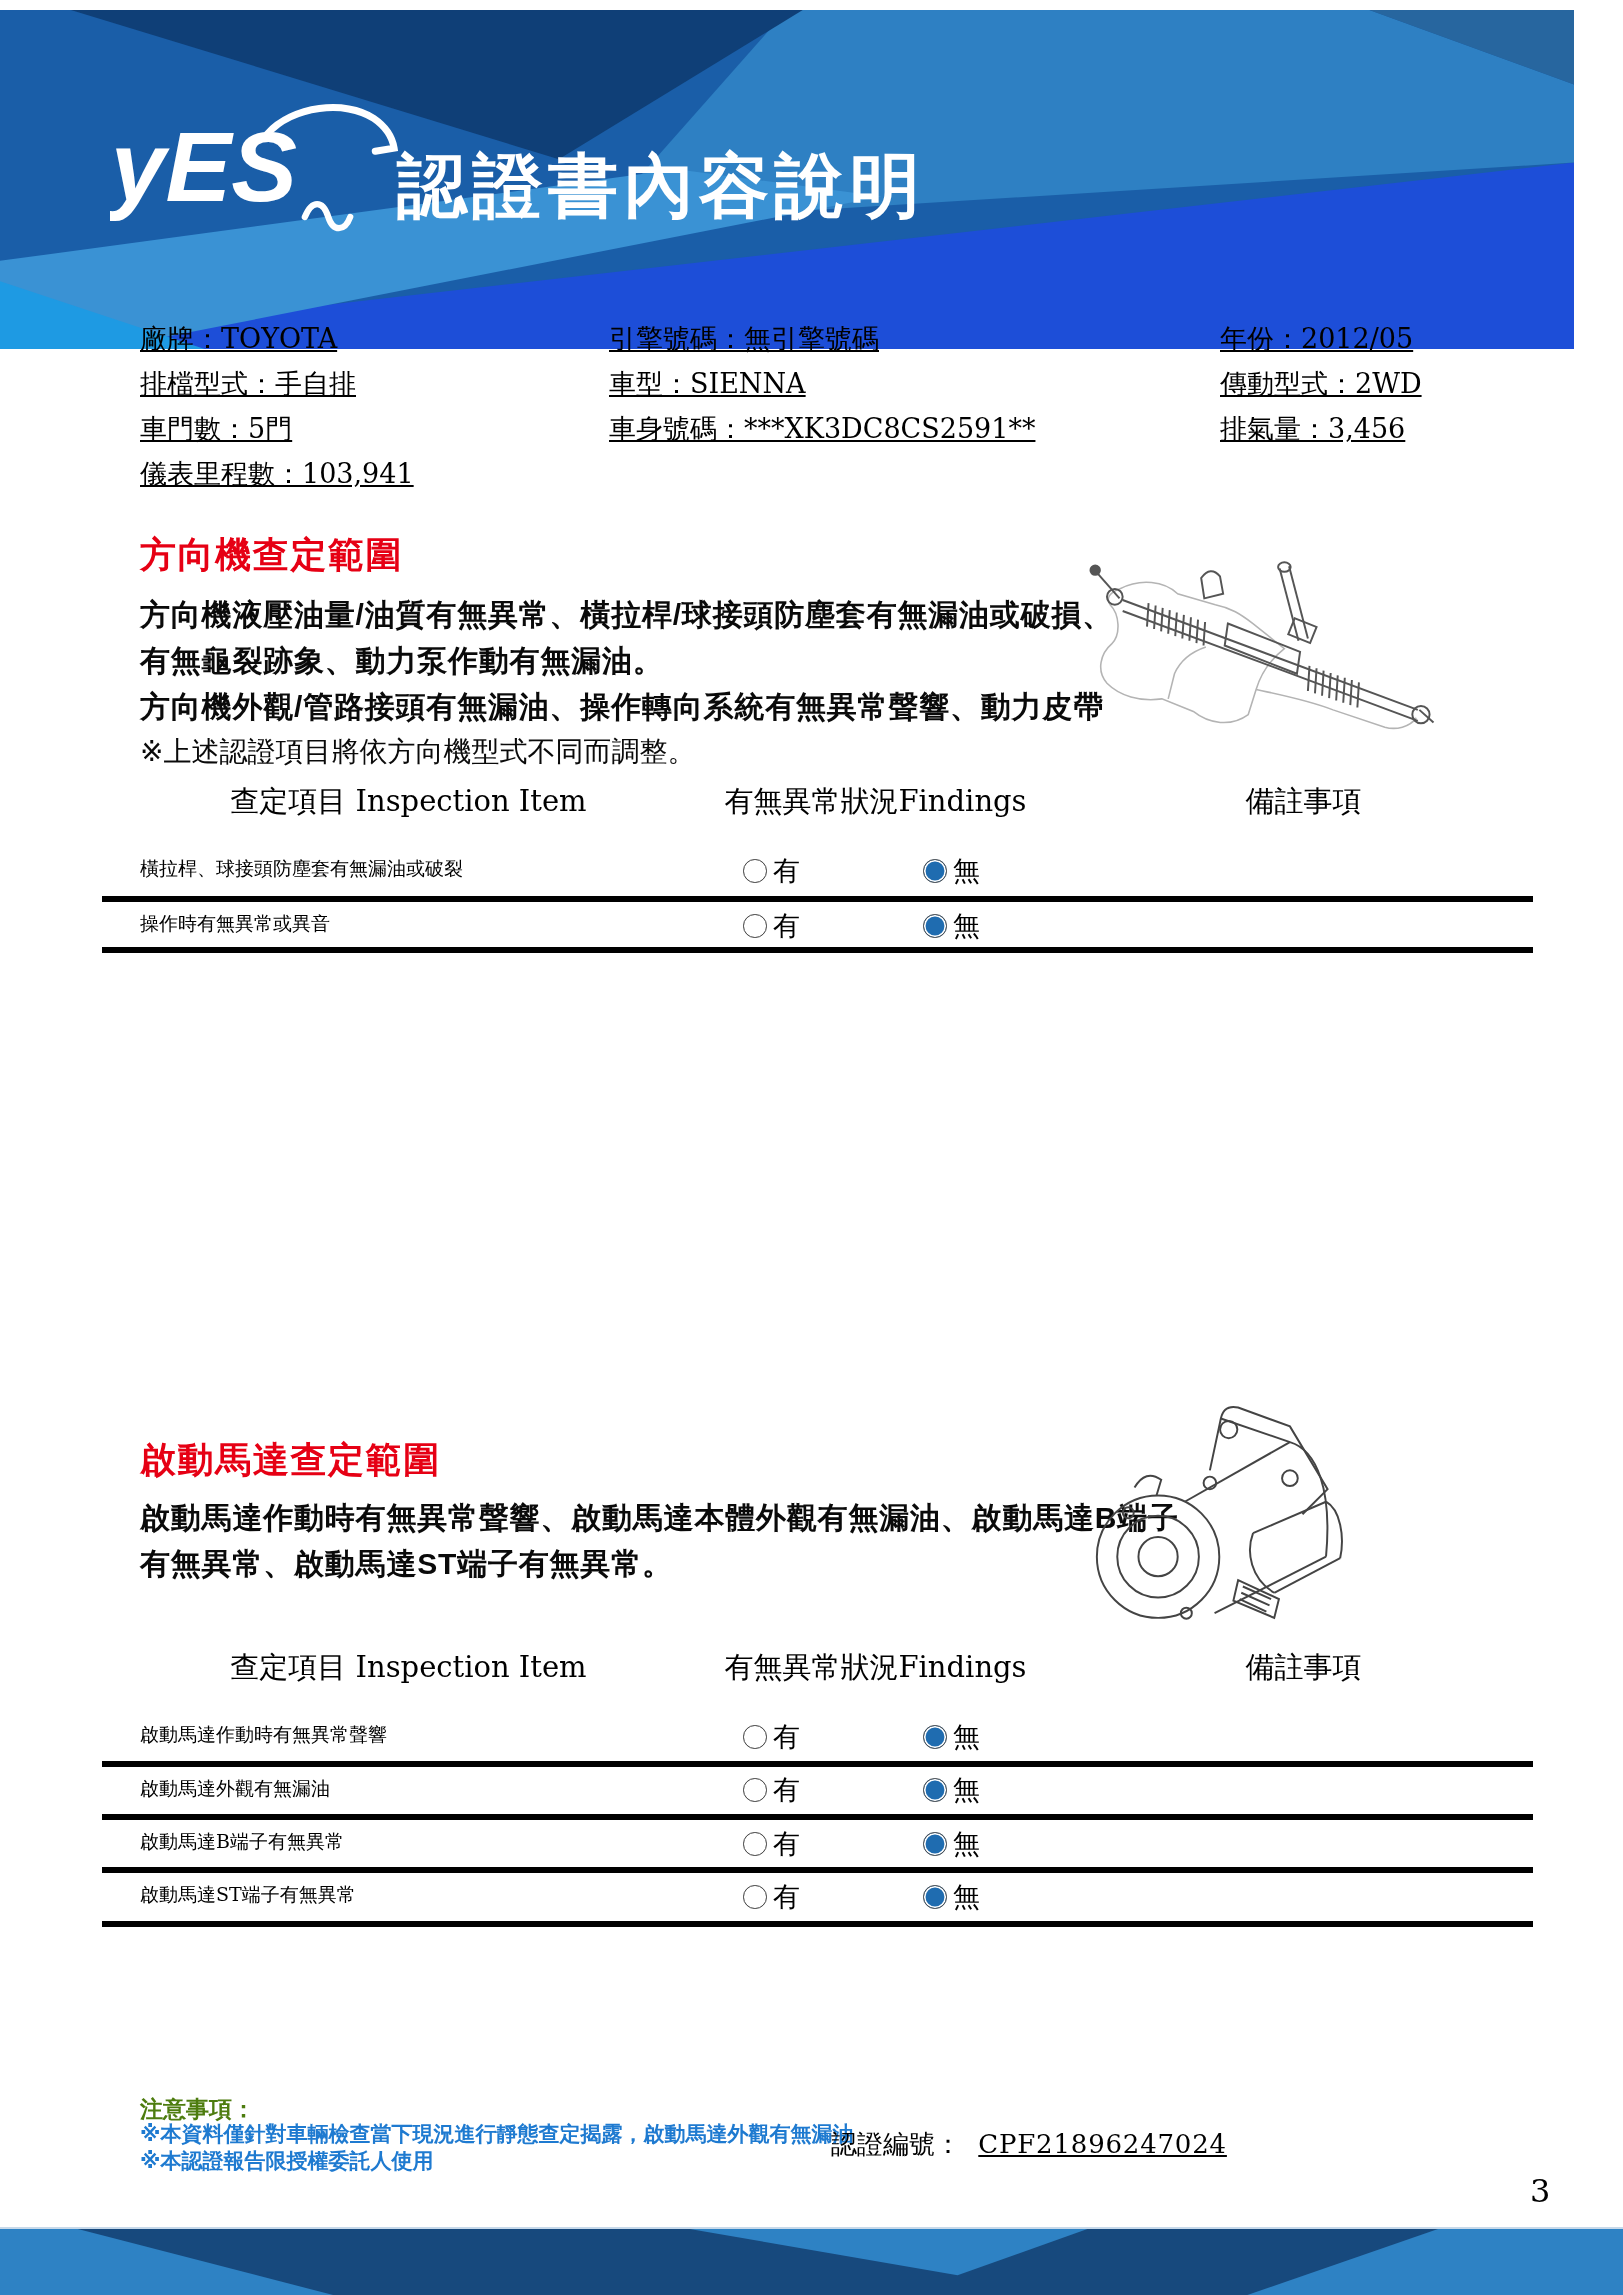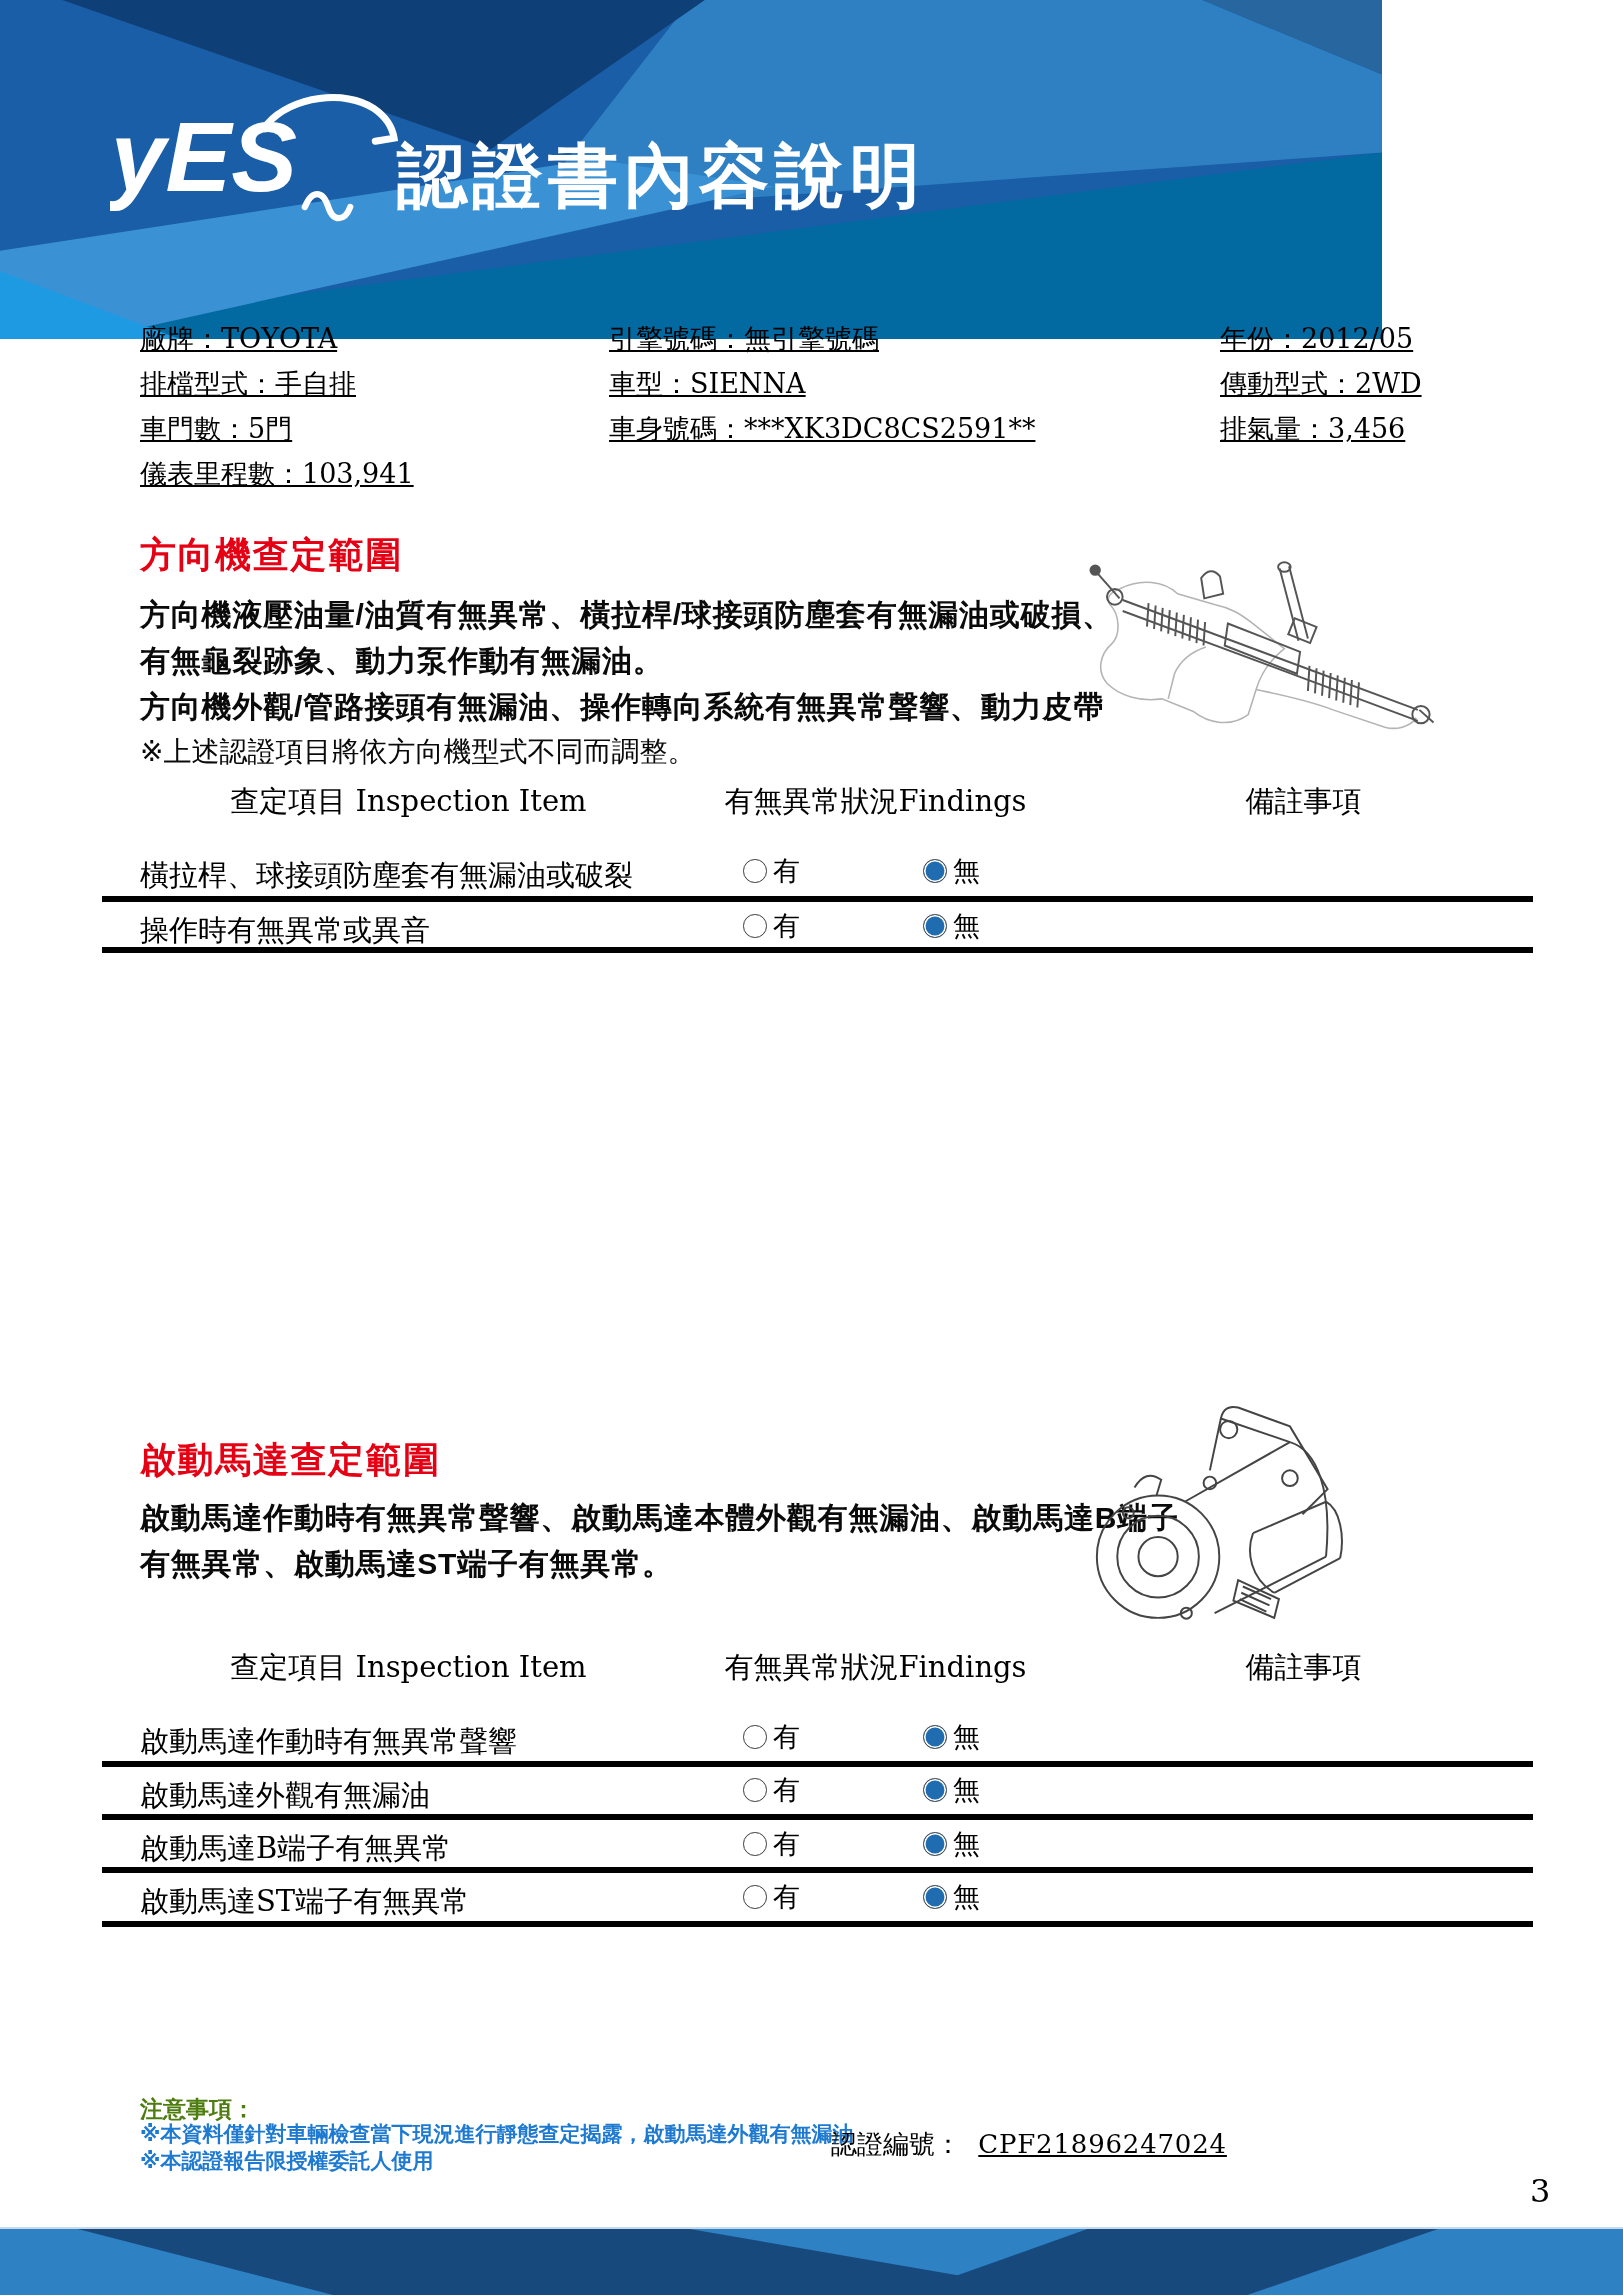--- a/index.html
+++ b/index.html
@@ -3,21 +3,21 @@
 <meta charset="utf-8">
 <style>
   html,body{margin:0;padding:0;background:#e8e8e8;}
   .sans{font-family:"Liberation Sans","DejaVu Sans",sans-serif;}
   #page{
     position:relative;width:1623px;height:2295px;background:#ffffff;
     margin:0 auto;overflow:hidden;font-family:"DejaVu Serif","Liberation Serif",serif;color:#000;
   }
   .abs{position:absolute;}
   
-  .hero{position:absolute;top:0;left:0;width:1382px;height:339px;background:#0369a1;}
+  .hero{position:absolute;top:10px;left:0;width:1574px;height:339px;background:#1d4ed8;}
   .hero .layer{position:absolute;inset:0;}
   .hero .l-main  {background:#1a5ea8;clip-path:polygon(0 0,100% 0,100% 45%,0 98%);}
   .hero .l-right {background:#2e80c3;clip-path:polygon(50% 0,87% 0,100% 22%,100% 45%,38% 63%);}
   .hero .l-corner{background:#27669f;clip-path:polygon(87% 0,100% 0,100% 22%);}
   .hero .l-navy  {background:#0f3f77;clip-path:polygon(4.5% 0,51% 0,35.5% 44%);}
   .hero .l-beam  {background:#3a92d4;clip-path:polygon(0 74%,43% 47%,56% 55%,0 106%);}
   .hero .l-spark {background:#1e9ae3;clip-path:polygon(0 80%,13% 100%,0 100%);}
   .logo-box{position:absolute;left:110px;top:88px;width:291px;height:137px;}
   .hero-title{position:absolute;left:397px;top:130px;font-size:70px;font-weight:800;
     color:#ffffff;letter-spacing:5.5px;white-space:nowrap;}
@@ -26,21 +26,21 @@
   .info-col div{height:45px;}
   
   .sec-title{position:absolute;left:140px;font-size:36px;font-weight:800;color:#e60014;
     font-family:"Liberation Sans","DejaVu Sans",sans-serif;white-space:nowrap;letter-spacing:1.6px;}
   .sec-desc{position:absolute;left:140px;font-size:30px;font-weight:700;color:#0a0a0a;
     font-family:"Liberation Sans","DejaVu Sans",sans-serif;line-height:46px;white-space:nowrap;letter-spacing:0.8px;}
   .sec-note{position:absolute;left:140px;font-size:28px;font-weight:400;color:#0a0a0a;
     font-family:"Liberation Sans","DejaVu Sans",sans-serif;white-space:nowrap;}
   
   .th{position:absolute;font-size:29px;text-align:center;white-space:nowrap;}
-  .row-item{position:absolute;left:140px;font-size:29px;white-space:nowrap;}
+  .row-item{position:absolute;left:140px;font-size:19px;white-space:nowrap;}
   .sep{position:absolute;left:102px;width:1431px;height:5.5px;background:#000;}
   .radio-opt{position:absolute;display:flex;align-items:center;gap:6.3px;}
   .radio{width:23.6px;height:23.6px;border-radius:50%;border:1.6px solid #3a3a3a;background:#fff;box-sizing:border-box;}
   .radio.filled{background:#1f6cb0;border:1.6px solid #4a4a4a;box-shadow:inset 0 0 0 1.6px #fff;}
   .radio-label{font-size:27px;}
   
   .notice-title{position:absolute;left:140px;font-size:23px;font-weight:800;color:#4d7c0f;
     font-family:"Liberation Sans","DejaVu Sans",sans-serif;}
   .notice-line{position:absolute;left:140px;font-size:21px;font-weight:700;color:#1e7ad0;
     font-family:"Liberation Sans","DejaVu Sans",sans-serif;white-space:nowrap;}

